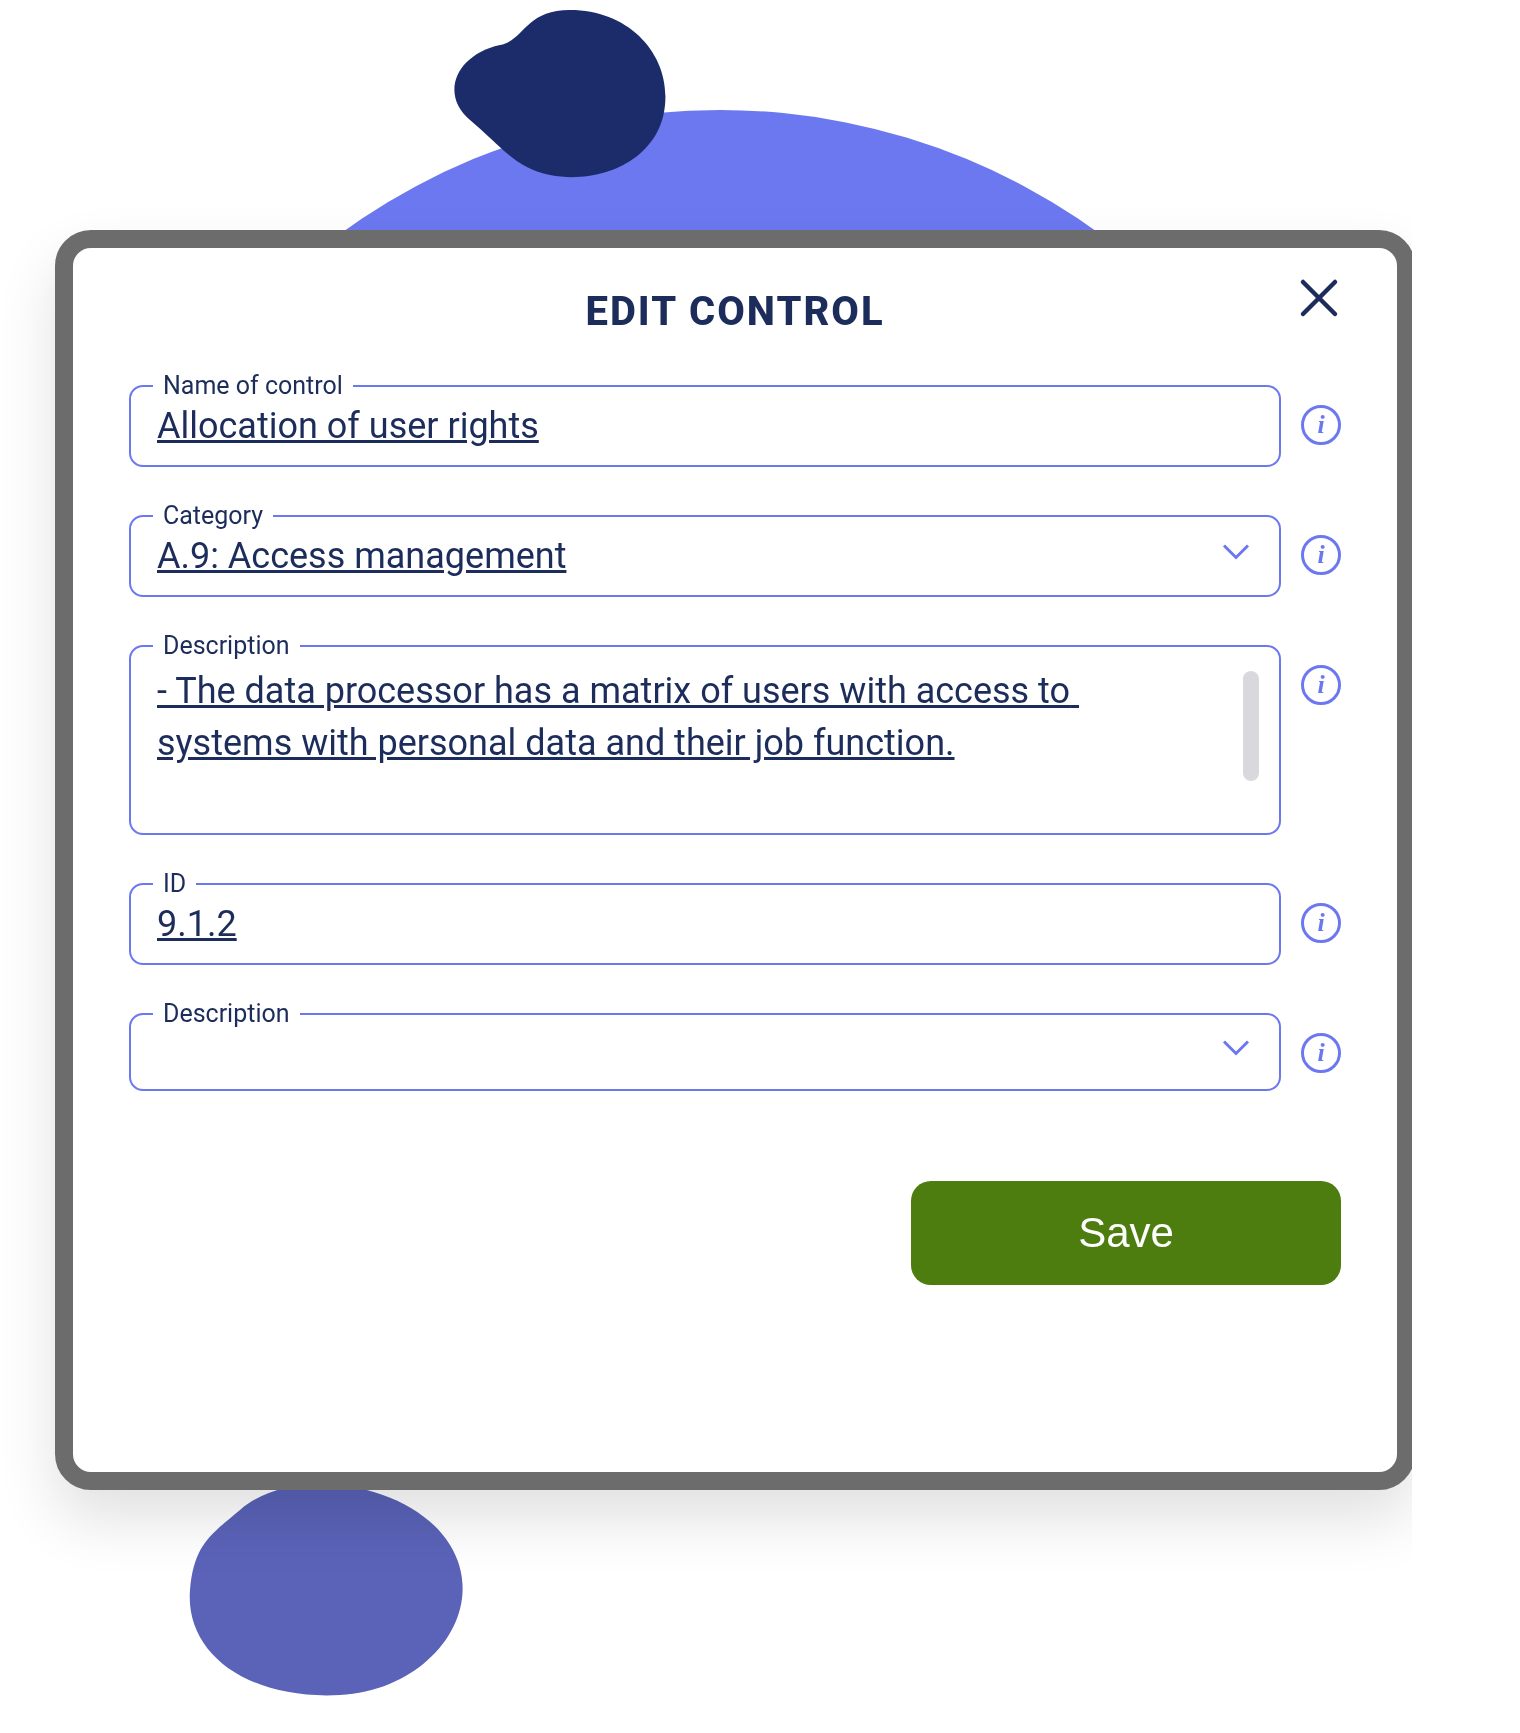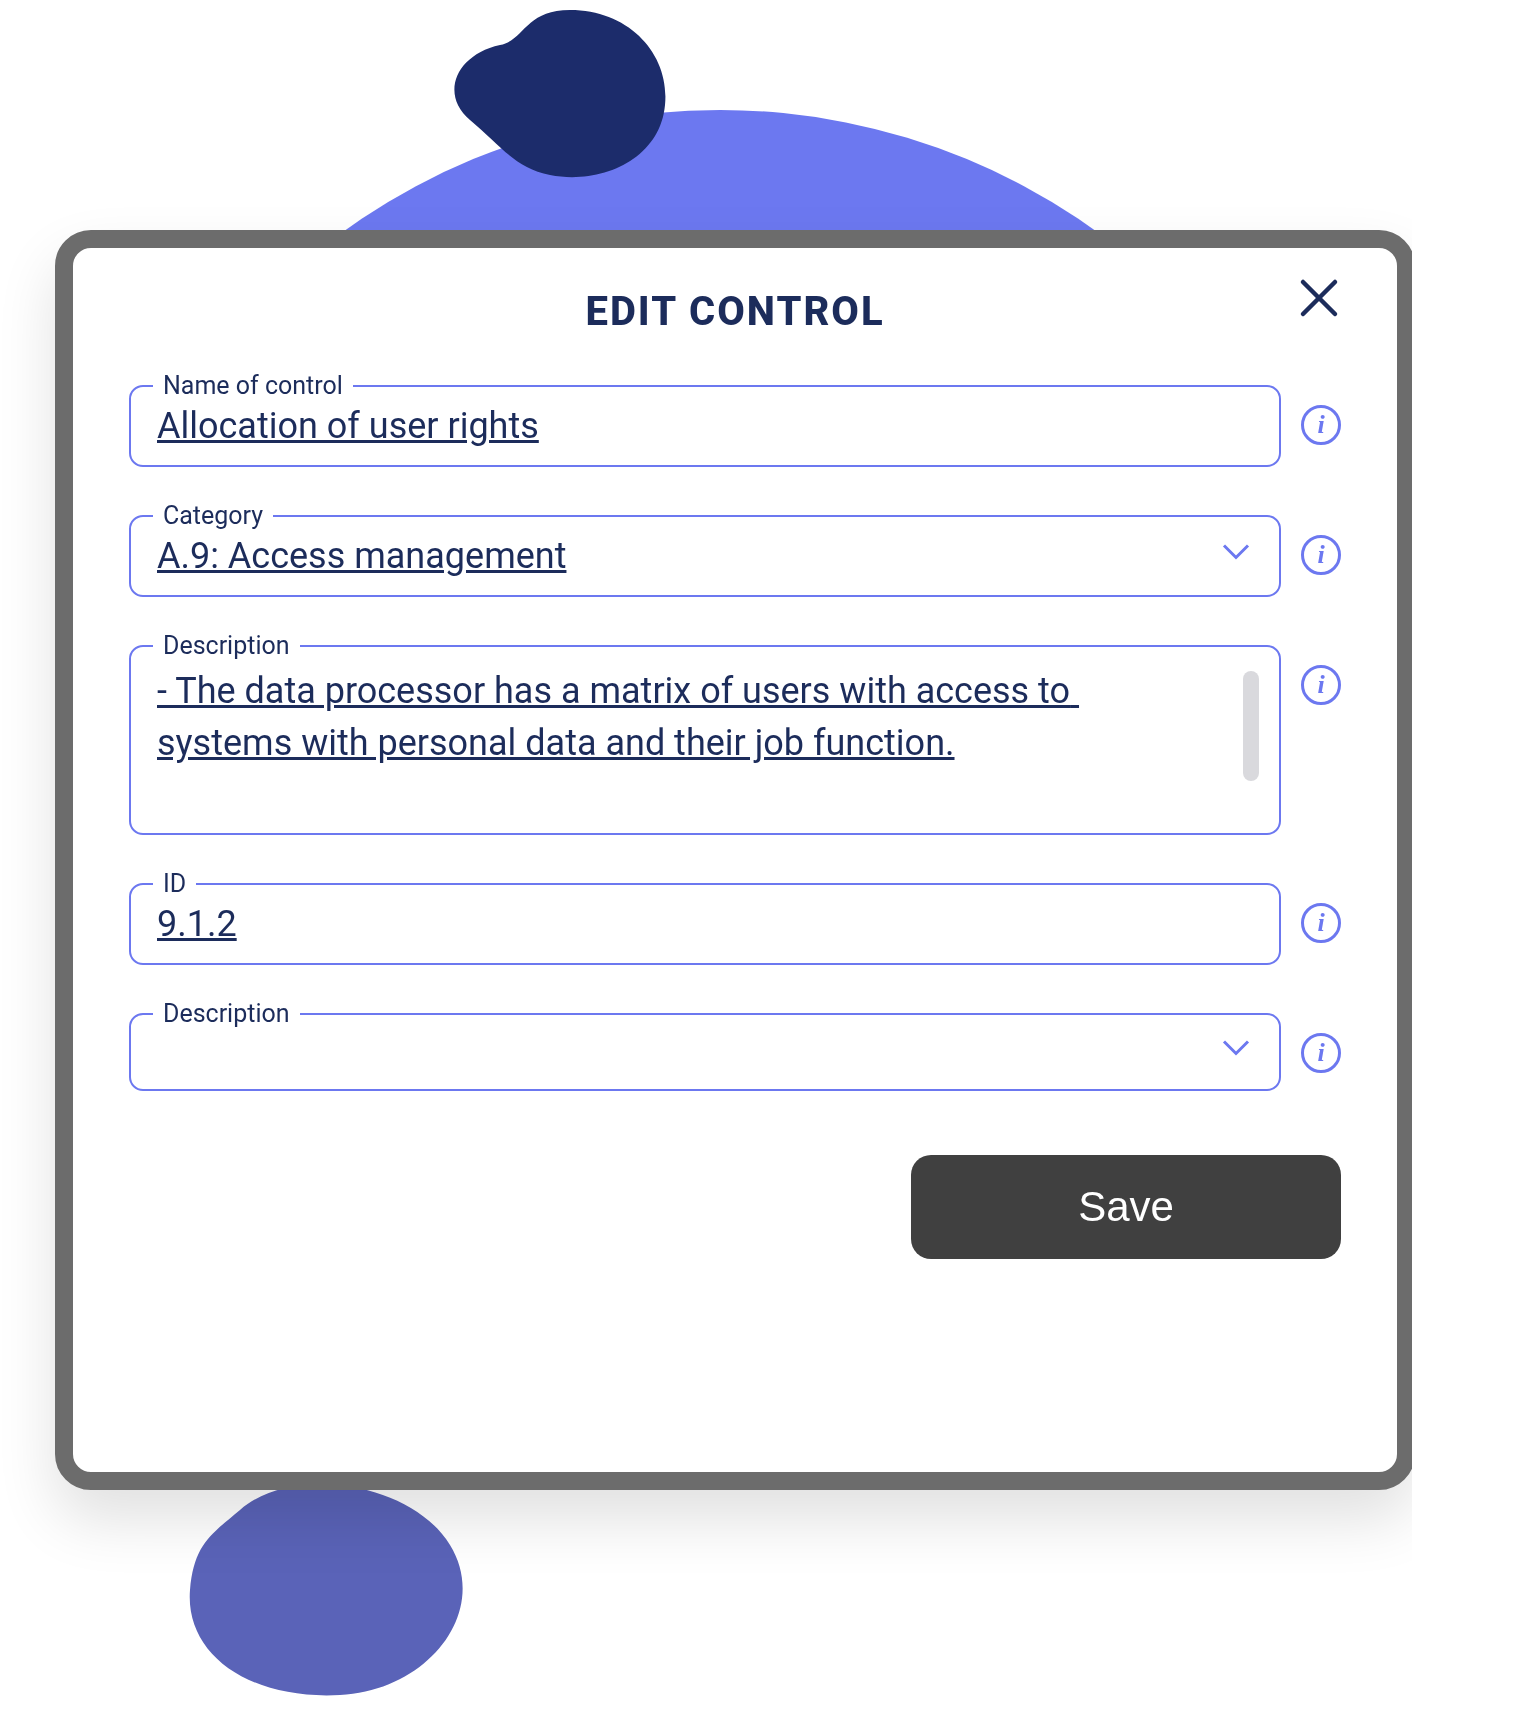--- a/index.html
+++ b/index.html
@@ -135,29 +135,30 @@
     margin-top: 20px;
     flex-shrink: 0;
     cursor: pointer;
   }
   .save-row {
     display: flex;
     justify-content: flex-end;
     margin-top: 64px;
   }
   .save-btn {
-    background: #404040;
+    background: #4d7c0f;
     color: #fff;
     font-size: 42px;
     font-weight: 400;
     border: none;
     border-radius: 20px;
     width: 430px;
     height: 104px;
     cursor: pointer;
+    margin-top: 26px;
   }
 </style>
 </head>
 <body>
 
 <div class="stage">
   <div class="bg-circle"></div>
 
   <svg class="blob-top" viewBox="0 0 260 190">
     <path d="M40 120 C10 95 25 55 70 45 C95 40 95 10 140 10 C200 10 240 55 235 105 C230 160 170 185 120 175 C85 168 70 145 40 120 Z" fill="#1c2c6b"></path>

